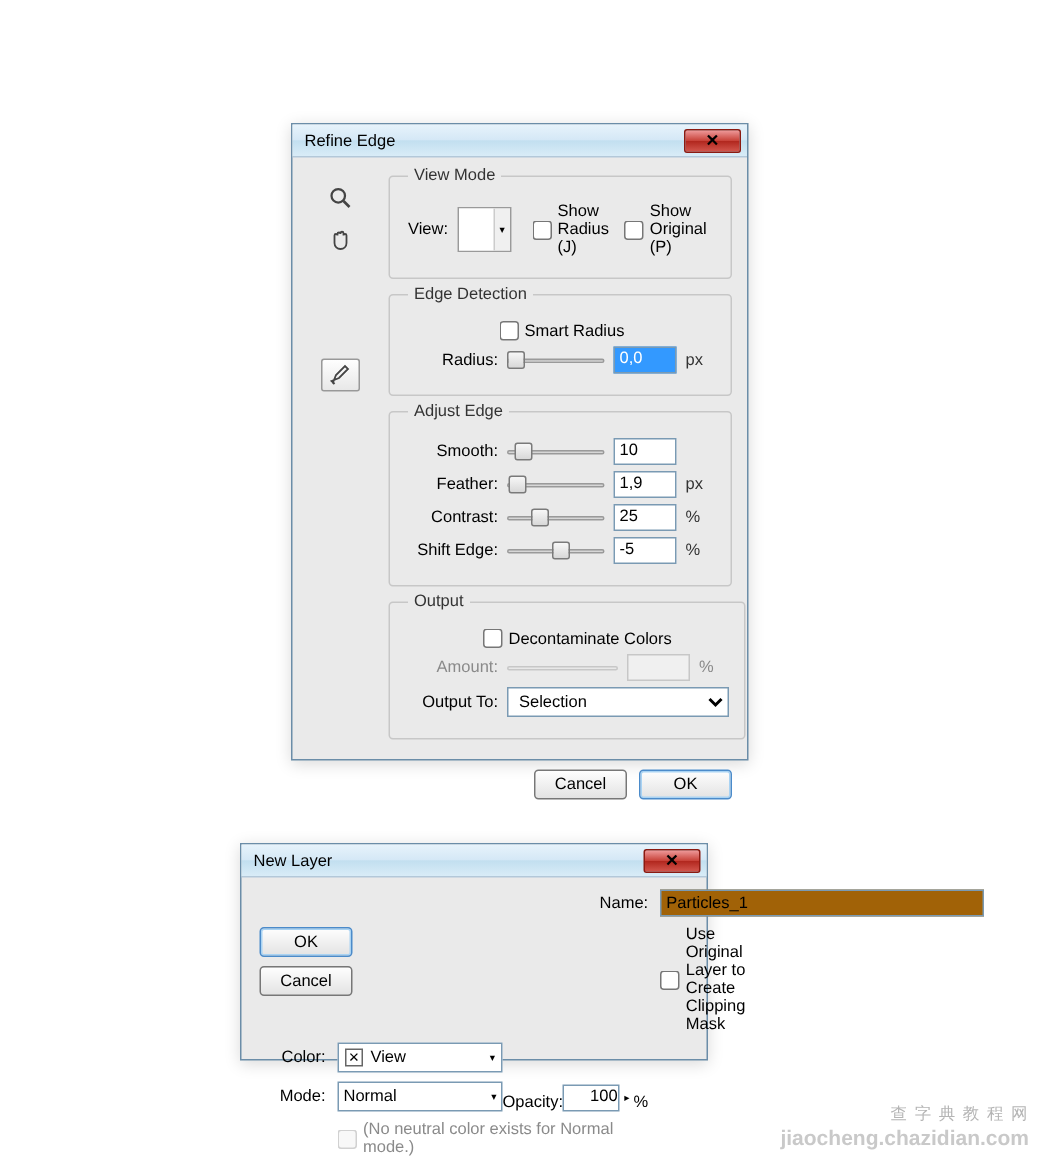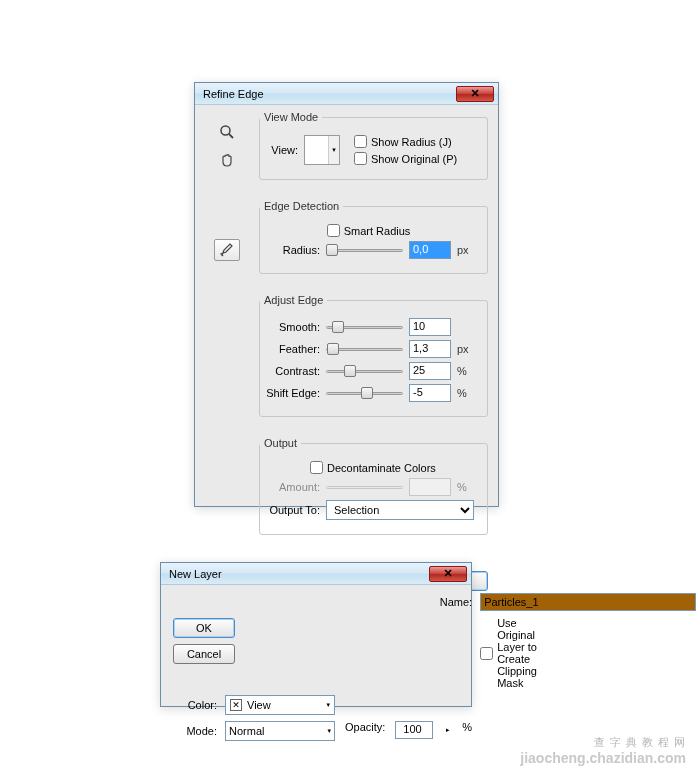--- a/index.html
+++ b/index.html
@@ -5,21 +5,21 @@
 * { box-sizing: border-box; margin: 0; padding: 0; font-family: Tahoma, 'Segoe UI', sans-serif; font-size: 11px; }
 body { background: #fff; width: 700px; height: 778px; position: relative; }
 
 .dialog { position: absolute; border: 1px solid #6b8da8; background: #eaeaea; box-shadow: 0 2px 10px rgba(0,0,0,0.15); }
 .dialog.d1 { left: 194px; top: 82px; width: 305px; height: 425px; }
 .dialog.d2 { left: 160px; top: 562px; width: 312px; height: 145px; }
 .titlebar { height: 22px; background: linear-gradient(#e7f3fb, #d5e8f6 48%, #c2dff0 52%, #d9ecf7); display: flex; align-items: center; justify-content: space-between; padding: 0 4px 0 8px; border-bottom: 1px solid #b3c8d9; }
 .titlebar span { color: #000; }
 .closebtn { width: 38px; height: 16px; background: linear-gradient(#e99, #c8433a 48%, #b2281f 52%, #d2554c); border: 1px solid #8b1a11; border-radius: 2px; display: flex; align-items: center; justify-content: center; color: #fff; font-weight: bold; font-size: 9px; cursor: pointer; }
 .body { padding: 6px 10px 10px 10px; }
-fieldset { border: 1px solid #c7c7c7; border-radius: 3px; margin: 0 0 20px 54px; padding: 8px 10px 10px 0; position: relative; }
+fieldset { border: 1px solid #c7c7c7; border-radius: 3px; margin: 0 0 4px 54px; padding: 8px 10px 10px 12px; position: relative; }
 legend { padding: 0 4px; color: #333; }
 
 .toolcol { position: absolute; left: 10px; top: 32px; width: 44px; }
 .toolbtn { width: 26px; height: 22px; display: flex; align-items: center; justify-content: center; margin: 6px auto; border-radius: 2px; }
 .toolbtn.framed { border: 1px solid #999; background: linear-gradient(#fefefe,#e8e8e8); margin-top: 68px; }
 
 .row { display: flex; align-items: center; margin: 4px 0; gap: 6px; }
 .lbl { width: 60px; text-align: right; }
 .lbl.dim { color: #8a8a8a; }
 .slider { flex: 1; height: 14px; position: relative; background: transparent; }
@@ -39,21 +39,21 @@
 .footer { display: flex; justify-content: flex-end; gap: 8px; padding: 6px 10px 8px; }
 .btn { width: 62px; height: 20px; border: 1px solid #777; border-radius: 3px; background: linear-gradient(#fefefe,#e3e3e3); cursor: pointer; display: flex; align-items: center; justify-content: center; }
 .btn.def { border-color: #4b8bca; box-shadow: inset 0 0 0 1px #a9d3f3; }
 
 .grid2 { display: grid; grid-template-columns: 44px 1fr 70px; column-gap: 8px; row-gap: 6px; padding: 8px 12px 10px 12px; align-items: center; }
 .grid2 .rlabel { text-align: right; }
 .input-name { width: 216px; height: 18px; border: 1px solid #7a9ab3; background: #a16207; padding: 1px 3px; }
 .colorsel { width: 110px; height: 20px; border: 1px solid #7a9ab3; background: #fff; display: flex; align-items: center; padding: 0 4px; gap: 5px; }
 .colbox { width: 12px; height: 12px; border: 1px solid #666; display: flex; align-items: center; justify-content: center; font-size: 9px; line-height: 1; }
 .modesel { width: 110px; height: 20px; border: 1px solid #7a9ab3; background: #fff; padding: 1px 3px; }
-.opbox { width: 38px; height: 18px; border: 1px solid #7a9ab3; background: #fff; padding: 1px 7px; display: inline-block; }
+.opbox { width: 38px; height: 18px; border: 1px solid #7a9ab3; background: #fff; padding: 1px 17px; display: inline-block; }
 .oparrow { display: inline-flex; width: 9px; height: 18px; align-items: center; justify-content: center; font-size: 7px; vertical-align: middle; }
 .neutral { color: #8a8a8a; grid-column: 2 / 3; display: flex; align-items: center; gap: 4px; }
 .sidebtns { display: flex; flex-direction: column; gap: 6px; }
 
 .wm { position: absolute; right: 14px; bottom: 12px; font-size: 11px; text-align: right; color: #b5b5b5; letter-spacing: 1px; }
 .wm .line2 { font-size: 14px; color: #c9c9c9; letter-spacing: 0; font-weight: bold; }
 
 .ico-svg { width: 16px; height: 16px; }
 </style>
 </head>
@@ -90,21 +90,21 @@
   <div class="body">
 
     <fieldset>
       <legend>View Mode</legend>
       <div class="row">
         <div class="lbl" style="width:38px">View:</div>
         <div class="viewsw">
           <div class="prev"></div>
           <div class="drop">▾</div>
         </div>
-        <div style="display:flex;flex-direction:column;gap:4px;margin-left:8px">
+        <div style="display:flex;gap:4px;margin-left:8px">
           <label class="check">
               <input type="checkbox" style="">
               <span>Show Radius (J)</span>
             </label>
           <label class="check">
               <input type="checkbox" style="">
               <span>Show Original (P)</span>
             </label>
         </div>
       </div>
@@ -139,21 +139,21 @@
           </div>
         <div class="val">10</div>
         <div class="unit"></div>
       </div>
       <div class="row">
         <div class="lbl">Feather:</div>
         <div class="slider">
             <div class="track"></div>
             <div class="thumb" style="left:1%"></div>
           </div>
-        <div class="val">1,3</div>
+        <div class="val">1,9</div>
         <div class="unit">px</div>
       </div>
       <div class="row">
         <div class="lbl">Contrast:</div>
         <div class="slider">
             <div class="track"></div>
             <div class="thumb" style="left:24%"></div>
           </div>
         <div class="val">25</div>
         <div class="unit">%</div>
@@ -227,33 +227,37 @@
     <div style="display:flex;align-items:center;gap:0">
       <div class="colorsel">
         <div class="colbox">✕</div>
         <span>View</span>
         <span style="margin-left:auto;font-size:7px">▾</span>
       </div>
     </div>
     <div></div>
 
     <div class="rlabel">Mode:</div>
-    <div style="display:flex;align-items:flex-start;gap:10px">
+    <div style="display:flex;align-items:flex-end;">
       <div class="modesel" style="display:flex;align-items:center">
         <span>Normal</span>
         <span style="margin-left:auto;font-size:7px">▾</span>
       </div>
       <span>Opacity:</span>
       <span class="opbox">100</span>
         <span class="oparrow">▸</span>
       <span>%</span>
     </div>
     <div></div>
 
     <div></div>
+    <div class="neutral">
+        <input type="checkbox" disabled="" style="">
+        <span>(No neutral color exists for Normal mode.)</span>
+      </div>
     <div></div>
   </div>
 </div>
 
 <div class="wm">
   <div>查 字 典 教 程 网</div>
   <div class="line2">jiaocheng.chazidian.com</div>
 </div>
 
 </body></html>

